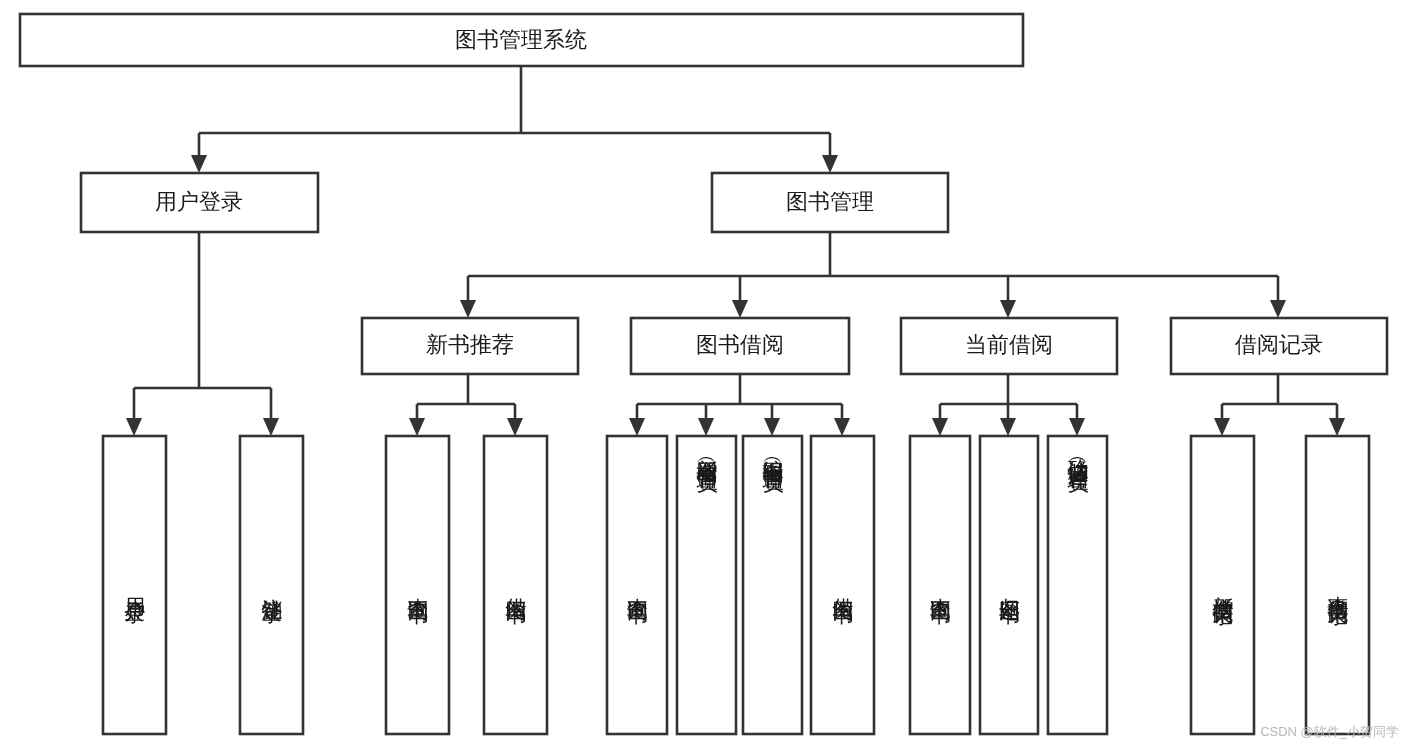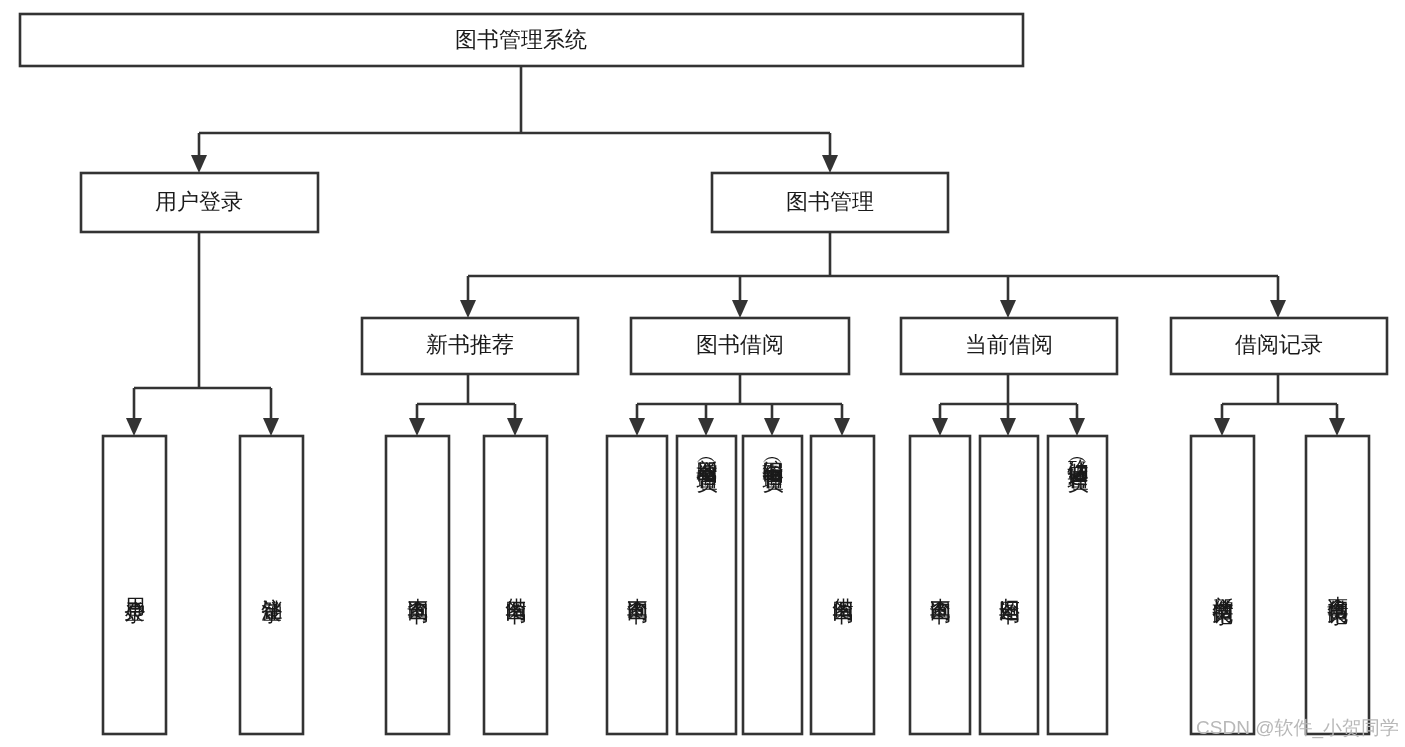--- a/index.html
+++ b/index.html
@@ -61,21 +61,21 @@
   }
   .arrow-head {
     fill: #333333;
     stroke: none;
   }
   .watermark {
     position: absolute;
     right: 14px;
     bottom: 6px;
     font-family: "Liberation Sans", "DejaVu Sans", sans-serif;
-    font-size: 19px;
+    font-size: 13px;
     color: #b8b8b8;
     white-space: nowrap;
     pointer-events: none;
   }
 </style>
 </head>
 <body>
 
 <div id="diagram-root">
 

